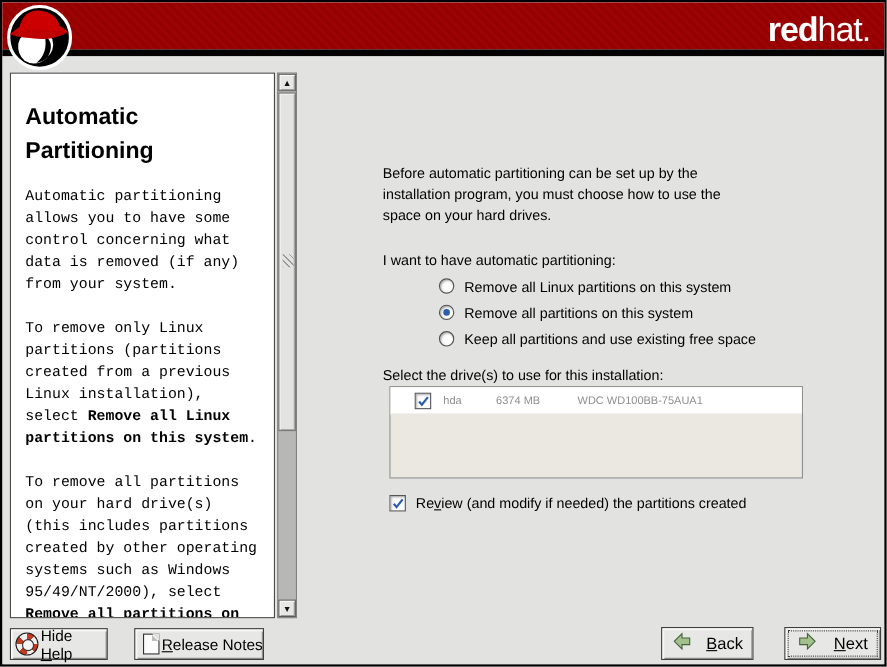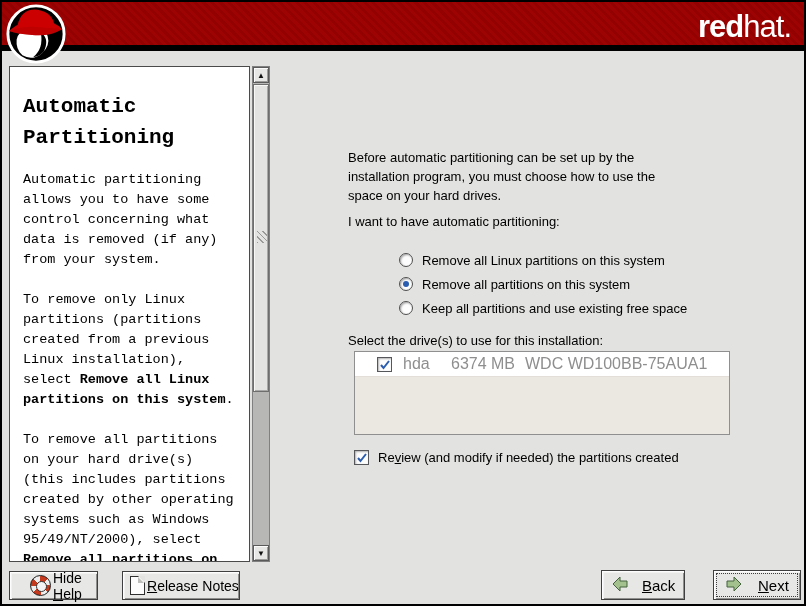--- a/index.html
+++ b/index.html
@@ -21,21 +21,21 @@
     letter-spacing:-1px; z-index:4;
   }
   .brand .bold { font-weight:bold; }
   .brand .light { font-weight:normal; }
   
   .help-panel {
     position:absolute; left:7px; top:64px; width:241px; height:496px;
     background:#fff; border:1px solid #4a4a4a; padding:12px 11px 0 13px;
     overflow:hidden; color:#000;
   }
-  .help-title { font-size:21px; font-weight:bold; line-height:31px; margin:12px 0 17px 0;font-family:Liberation Mono, monospace; }
+  .help-title { font-size:21px; font-weight:bold; line-height:31px; margin:12px 0 17px 0; }
   .help-panel p { font-size:13.5px; line-height:20px; margin-bottom:20px;font-family:Liberation Mono, monospace; }
   .b { font-weight:bold; }
   
   .scrollbar {
     position:absolute; left:250px; top:64px; width:18px; height:496px;
     background:#b7b7b5; border:1px solid #808080;
   }
   .sb-btn {
     position:absolute; left:0; width:16px; height:16px; background:#e7e7e5;
     border:1px solid #5a5a5a; box-shadow:inset 1px 1px 0 #fbfbfb, inset -1px -1px 0 #9c9c9a;
@@ -48,62 +48,62 @@
     position:absolute; left:0; top:17px; width:16px; height:308px;
     background:#e3e3e1; border:1px solid #6e6e6e;
     box-shadow:inset 1px 1px 0 #f8f8f6, inset -1px -1px 0 #a8a8a6;
   }
   .sb-grip {
     position:absolute; left:3px; top:146px; width:10px; height:12px;
     background:repeating-linear-gradient(45deg,#9a9a98 0 1px,transparent 1px 4px);
   }
   
   .intro { position:absolute; left:346px; top:146px; width:342px; font-size:13px; line-height:19px; }
-  .prompt { position:absolute; left:346px; top:212px; font-size:13px; }
+  .prompt { position:absolute; left:346px; top:227px; font-size:13px; }
   .radio-group { position:absolute; left:397px; top:246px; }
   .radio-row { display:flex; align-items:center; height:24px; cursor:default; }
   .radio {
     position:relative; width:14px; height:14px; border-radius:50%;
     background:#fdfdfd; border:1px solid #4f4f4f;
     box-shadow:inset 1px 1px 2px rgba(0,0,0,0.35); margin-right:9px; flex:none;
   }
   .radio.selected::after {
     content:""; position:absolute; left:3px; top:3px; width:6px; height:6px;
     border-radius:50%; background:#2a5db0;
   }
   .radio-label { font-size:13px; }
   .drive-label { position:absolute; left:346px; top:331px; font-size:13px; }
   .drive-box {
     position:absolute; left:352px; top:349px; width:376px; height:84px;
     background:#ebe8e2; border:1px solid #8f8f8f;
   }
   .drive-row {
     height:25px; background:#fff; display:flex; align-items:center;
-    font-size:16px; color:#8e8e8e; border-bottom:1px solid #e3dfd8; cursor:default;
+    font-size:10px; color:#8e8e8e; border-bottom:1px solid #e3dfd8; cursor:default;
   }
   .drive-row .checkbox { margin-left:22px; }
   .drive-device { margin-left:11px; width:34px; }
   .drive-size { margin-left:14px; width:66px; }
   .drive-model { margin-left:8px; }
   .checkbox {
     position:relative; width:15px; height:15px; background:#fdfdfd;
     border:1px solid #56575a; box-shadow:inset 1px 1px 2px rgba(0,0,0,0.3); flex:none;
   }
   .checkbox svg { position:absolute; left:1px; top:1px; }
   .review-row { position:absolute; left:352px; top:448px; display:flex; align-items:center; cursor:default; }
   .review-label { font-size:13px; margin-left:9px; color:#000; }
   .u { text-decoration:underline; }
   
   .btn {
     position:absolute; top:569px; height:29px; background:#e7e7e5;
     border:1px solid #3f3f3f;
     box-shadow:inset 1px 1px 0 #fdfdfd, inset 2px 2px 0 #f2f2f0, inset -1px -1px 0 #8f8f8d;
     display:flex; align-items:center; font-size:14px; color:#000; cursor:default;
   }
-  .btn-hide-help { left:7px; width:89px; padding-left:20px; }
+  .btn-hide-help { left:7px; width:89px; padding-left:4px; }
   .btn-release-notes { left:120px; width:118px; padding-left:7px; }
   .btn-back { left:599px; top:568px; width:84px; height:30px; font-size:15px; }
   .btn-next { left:711px; top:568px; width:88px; height:30px; font-size:15px; outline:1px dotted #3c3c3c; outline-offset:-4px; }
   .btn-back .arrow { margin-left:10px; }
   .btn-back .lbl { margin-left:13px; }
   .btn-next .arrow { margin-left:11px; }
   .btn-next .lbl { margin-left:16px; }
   .btn-hide-help .lbl, .btn-release-notes .lbl { margin-left:2px; }
   
   .lifering {

